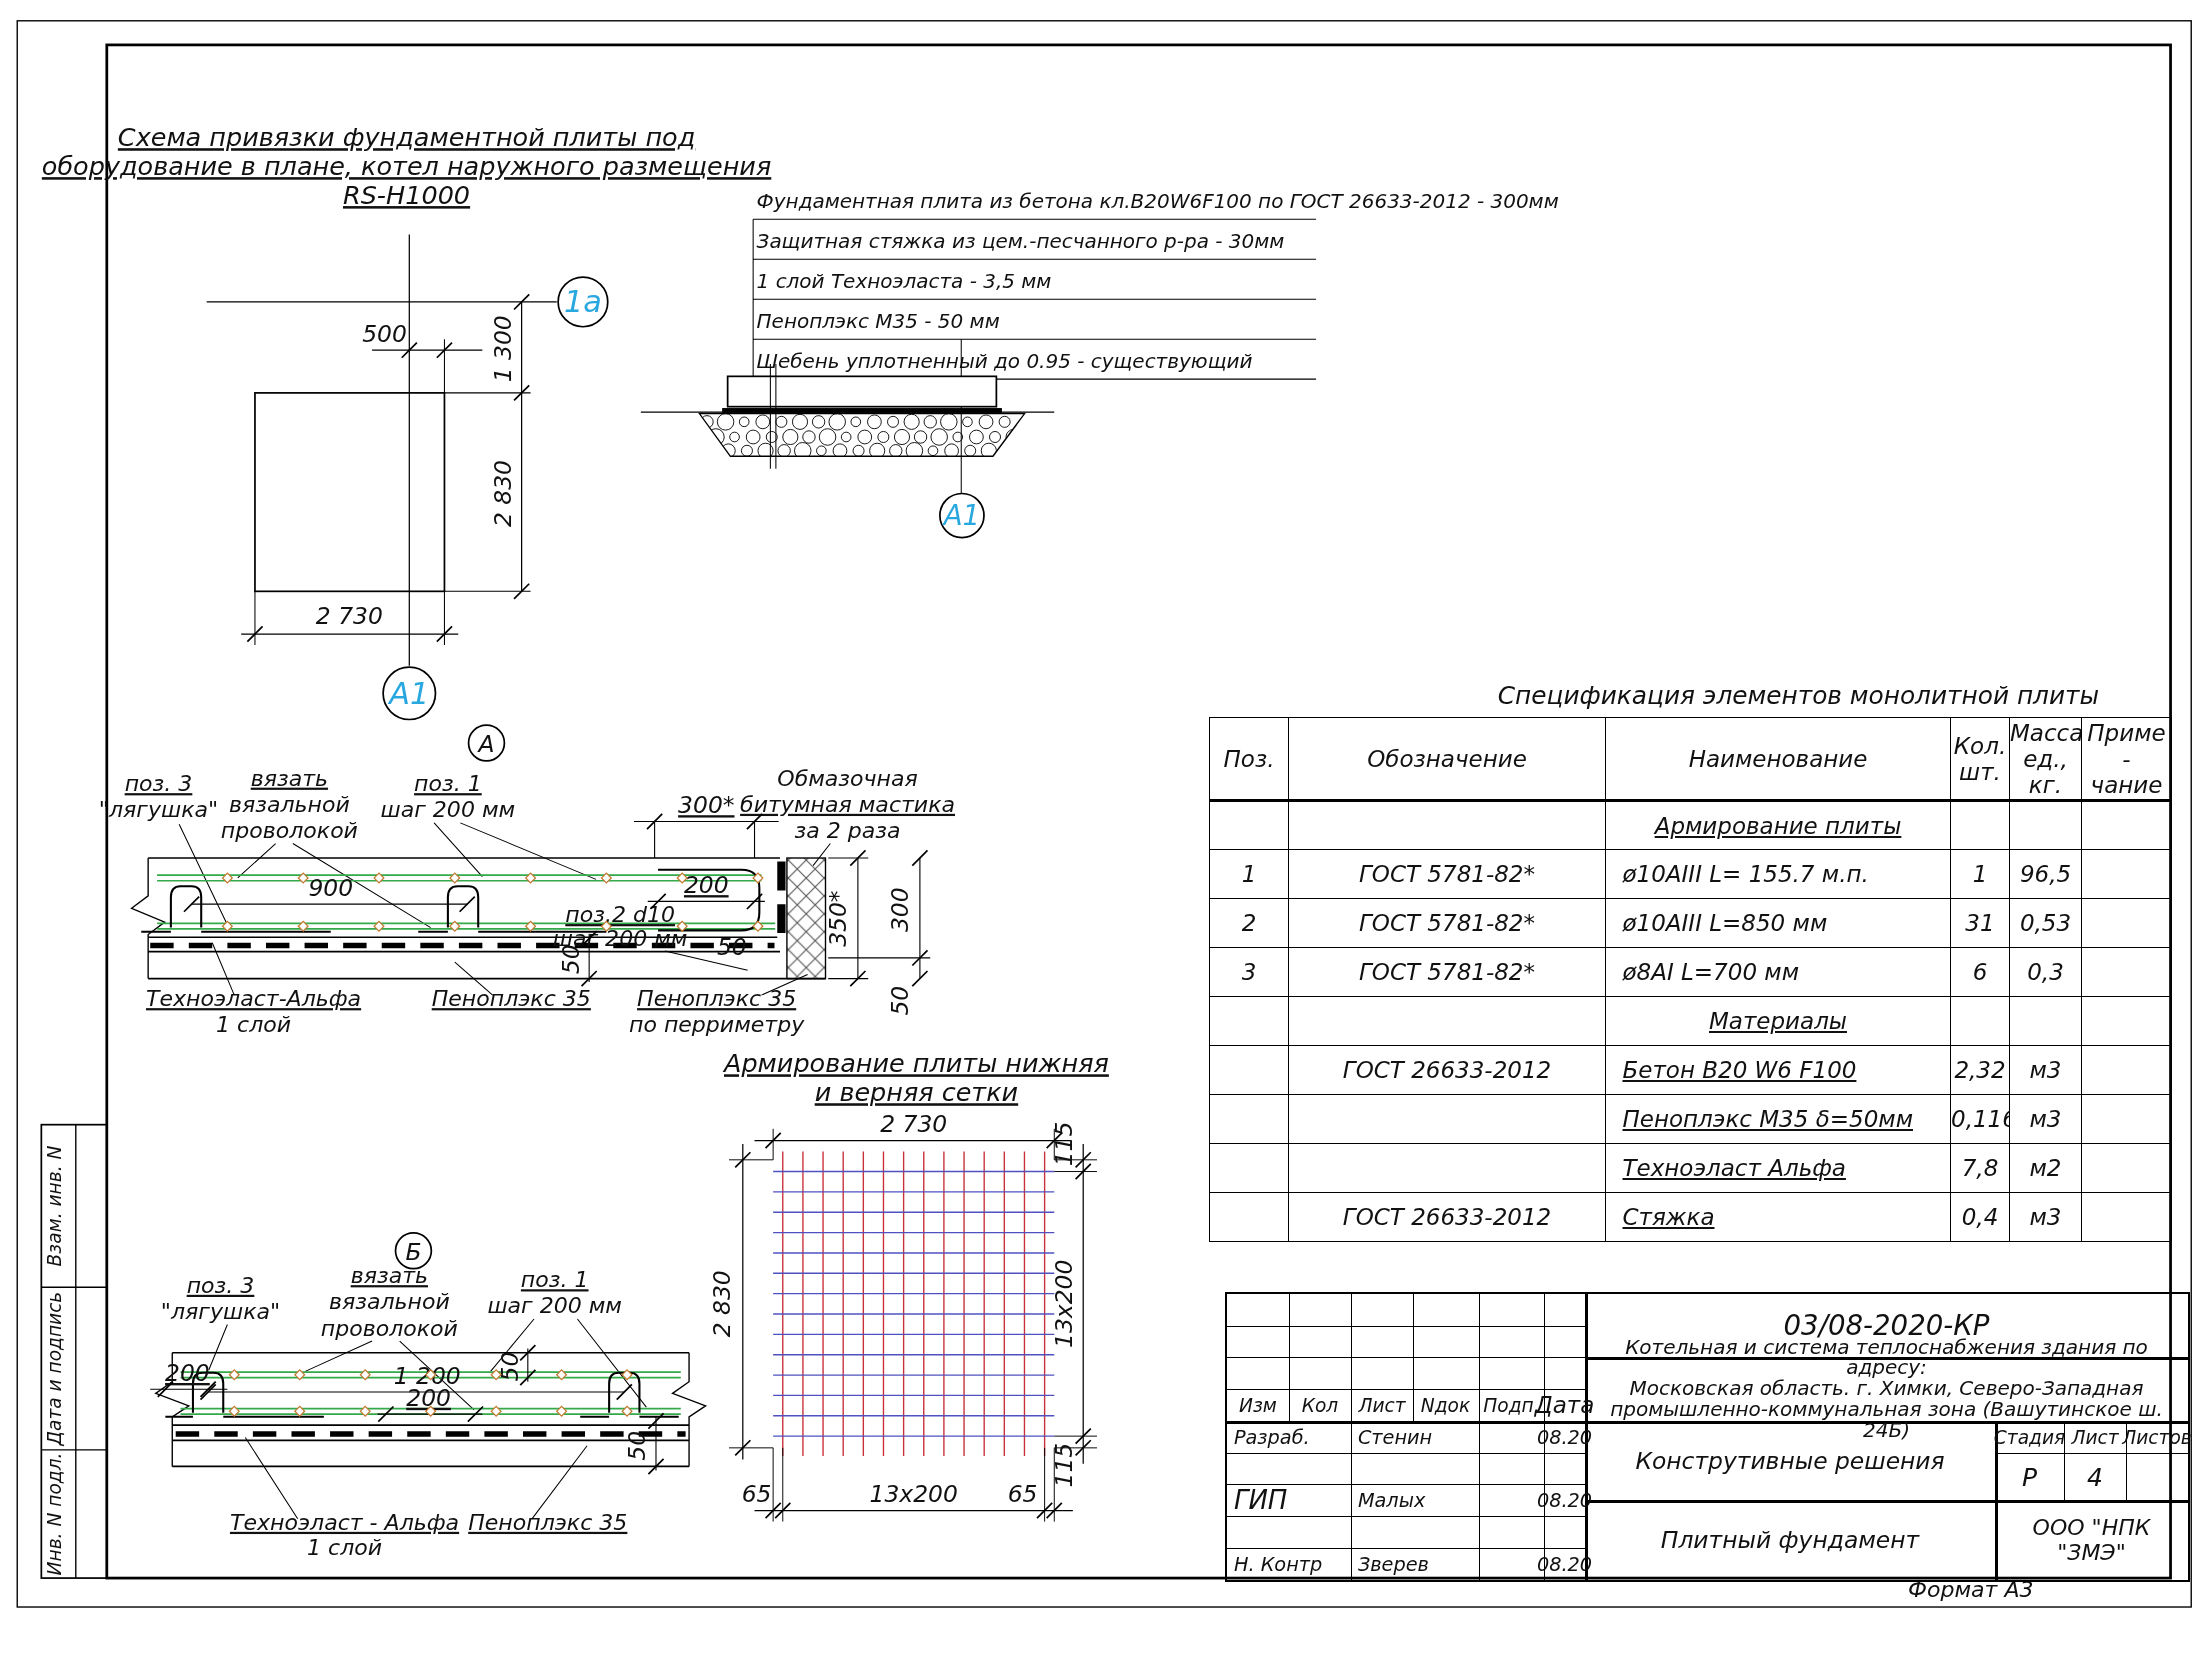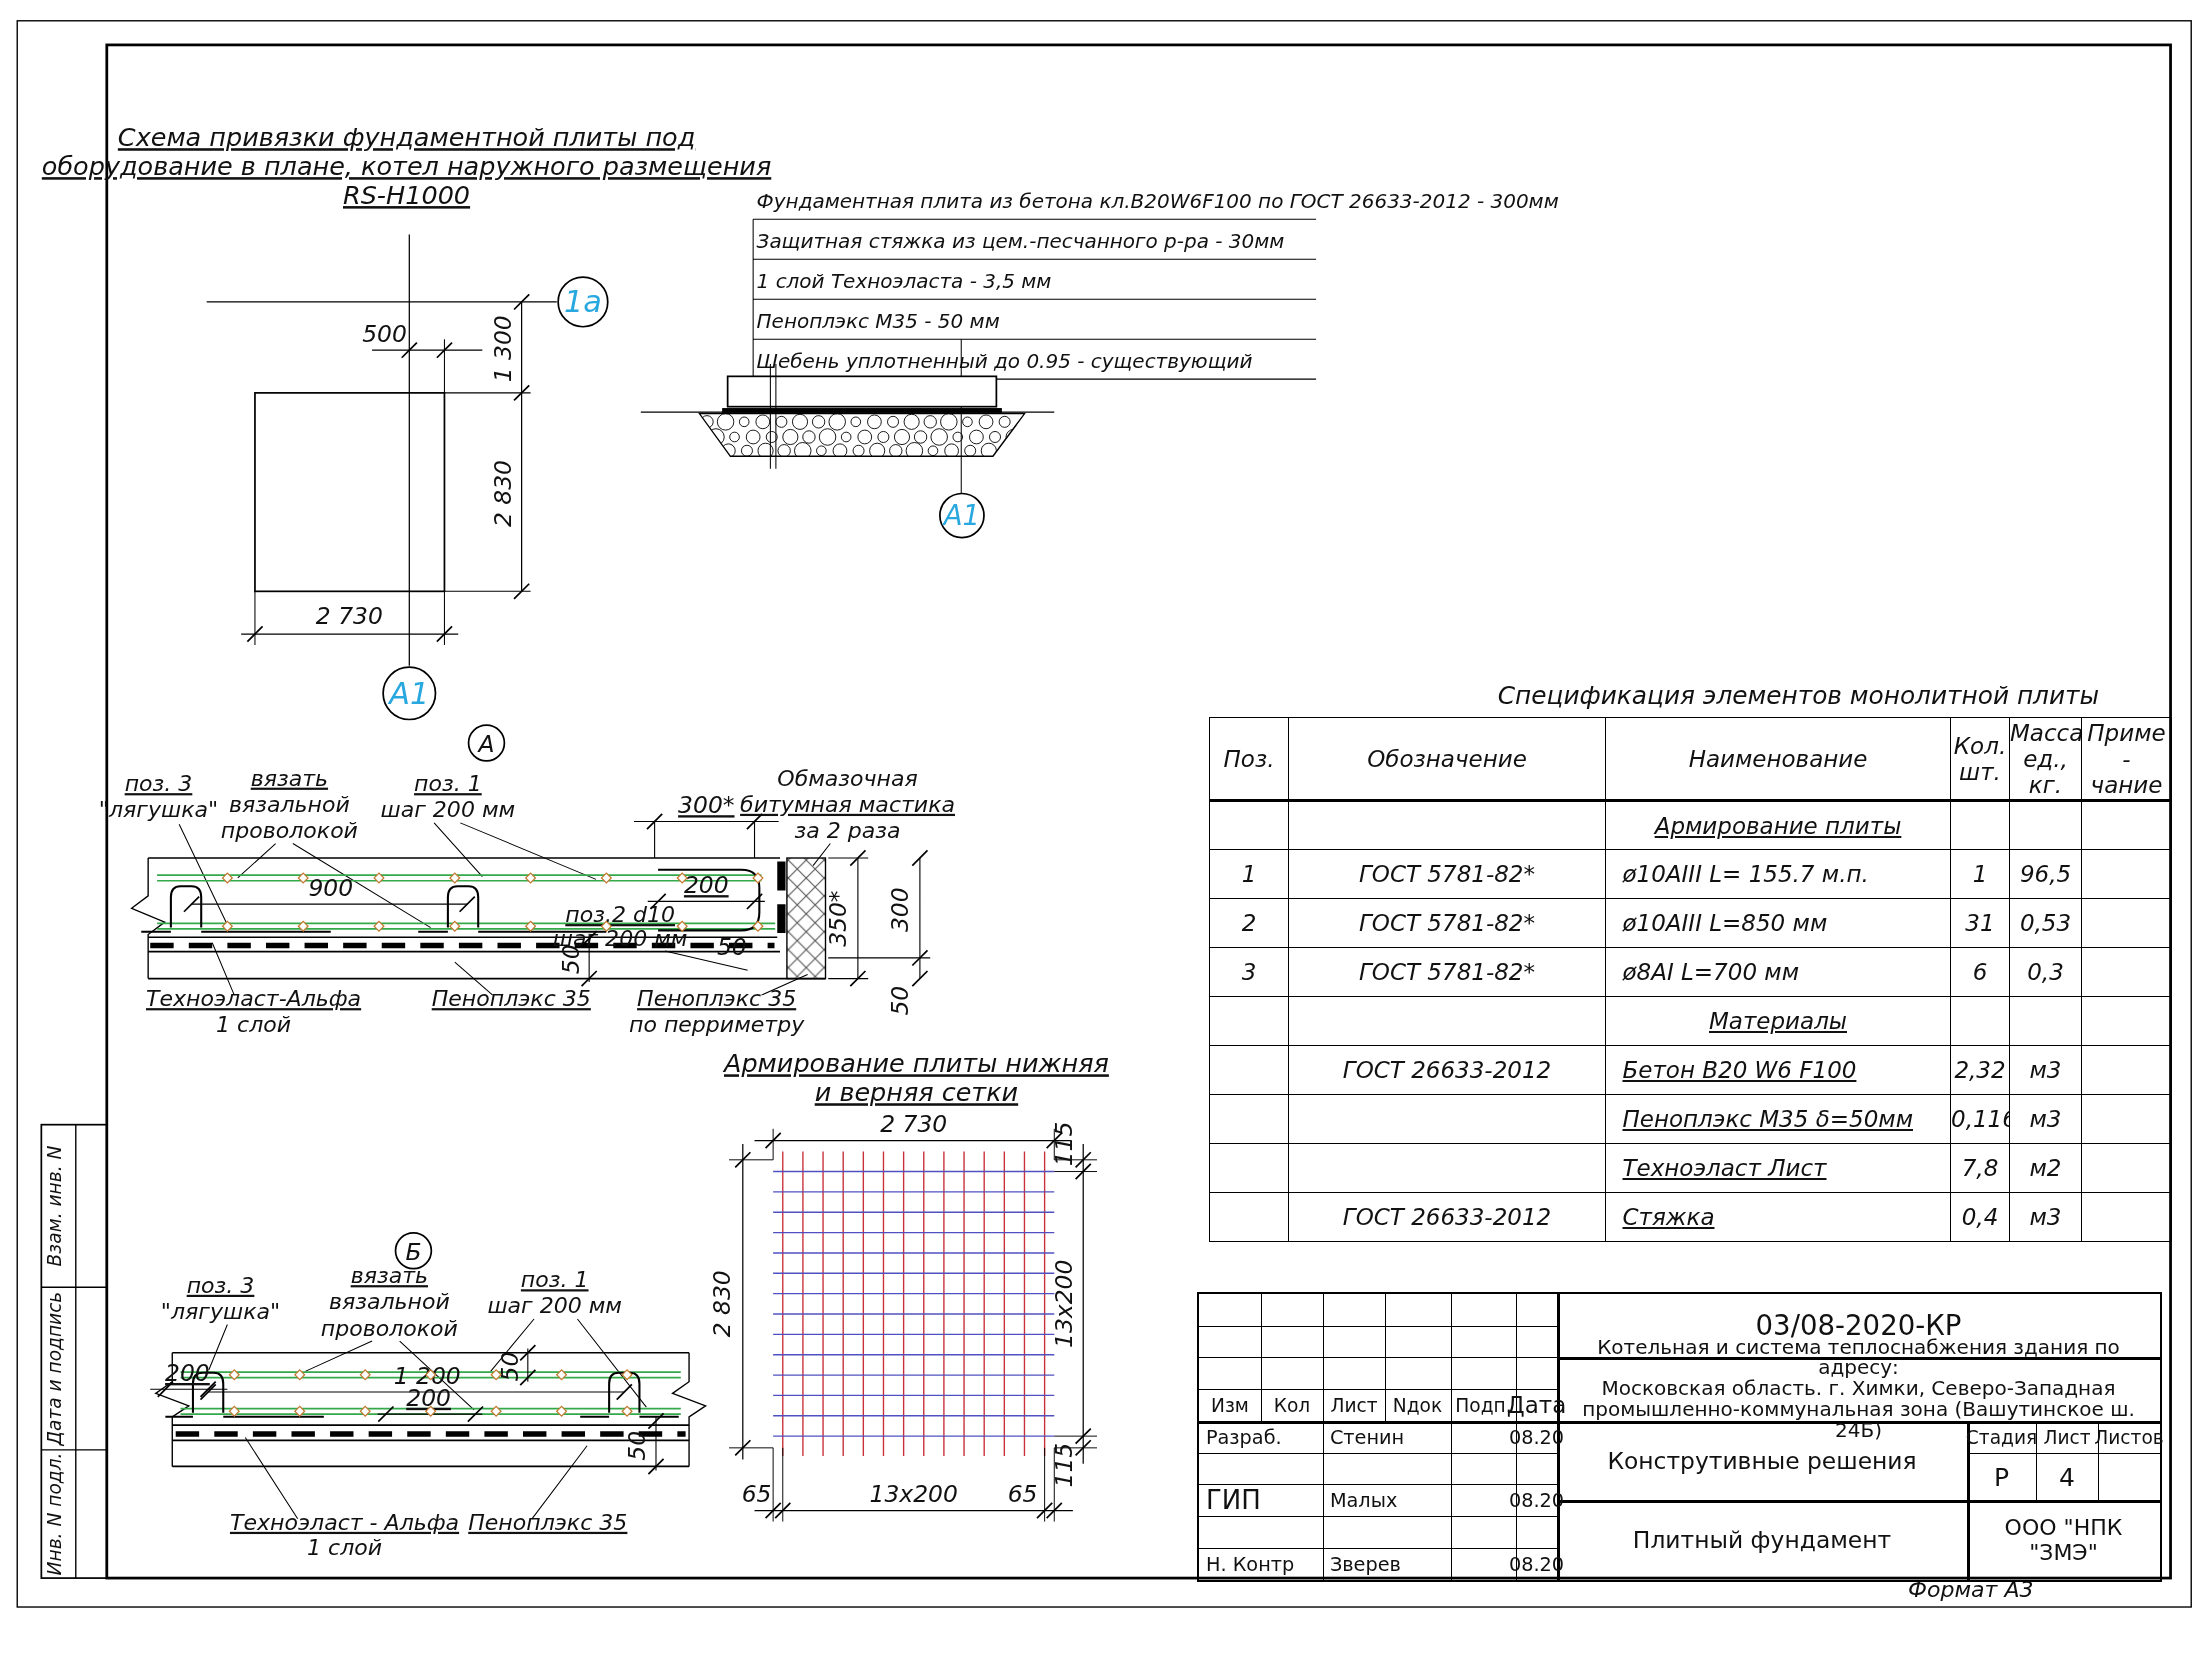--- a/index.html
+++ b/index.html
@@ -10,22 +10,22 @@
   .u{text-decoration:underline;}
   .mid{text-anchor:middle;}
   .abs{position:absolute;box-sizing:border-box;}
   
   .spec{border-collapse:collapse;table-layout:fixed;width:961px;font-style:italic;font-size:23px;}
   .spec td{border:1.7px solid #000;overflow:hidden;padding:0;text-align:center;vertical-align:middle;}
   .spec tr.head td{border-bottom:3.1px solid #000;}
   .spec td.nm{text-align:left;padding-left:16.5px;}
   .spec td.sec{text-align:center;}
   .hl,.vl{position:absolute;background:#000;}
-  .stamp{position:absolute;left:1197px;top:1292px;width:961px;height:286px;border:2.8px solid #000;
-         font-size:20.7px;}
+  .stamp{position:absolute;left:1225px;top:1292px;width:961px;height:286px;border:2.8px solid #000;
+         font-style:italic;font-size:20.7px;}
   .cell{position:absolute;display:flex;align-items:center;justify-content:center;text-align:center;}
   .cell.lft{justify-content:flex-start;padding-left:6.9px;}
 </style>
 </head>
 <body>
 
 <div class="sheet">
 
 <svg width="2205" height="1654" viewBox="0 0 3200 2400">
   <defs>
@@ -429,21 +429,21 @@
           <td></td>
           <td></td>
           <td class="nm"><span class="u">Пеноплэкс М35 δ=50мм</span></td>
           <td>0,116</td>
           <td>м3</td>
           <td></td>
         </tr>
   <tr style="height:49px">
           <td></td>
           <td></td>
-          <td class="nm"><span class="u">Техноэласт Лист</span></td>
+          <td class="nm"><span class="u">Техноэласт Альфа</span></td>
           <td>7,8</td>
           <td>м2</td>
           <td></td>
         </tr>
   <tr style="height:49px">
           <td></td>
           <td>ГОСТ 26633-2012</td>
           <td class="nm"><span class="u">Стяжка</span></td>
           <td>0,4</td>
           <td>м3</td>

